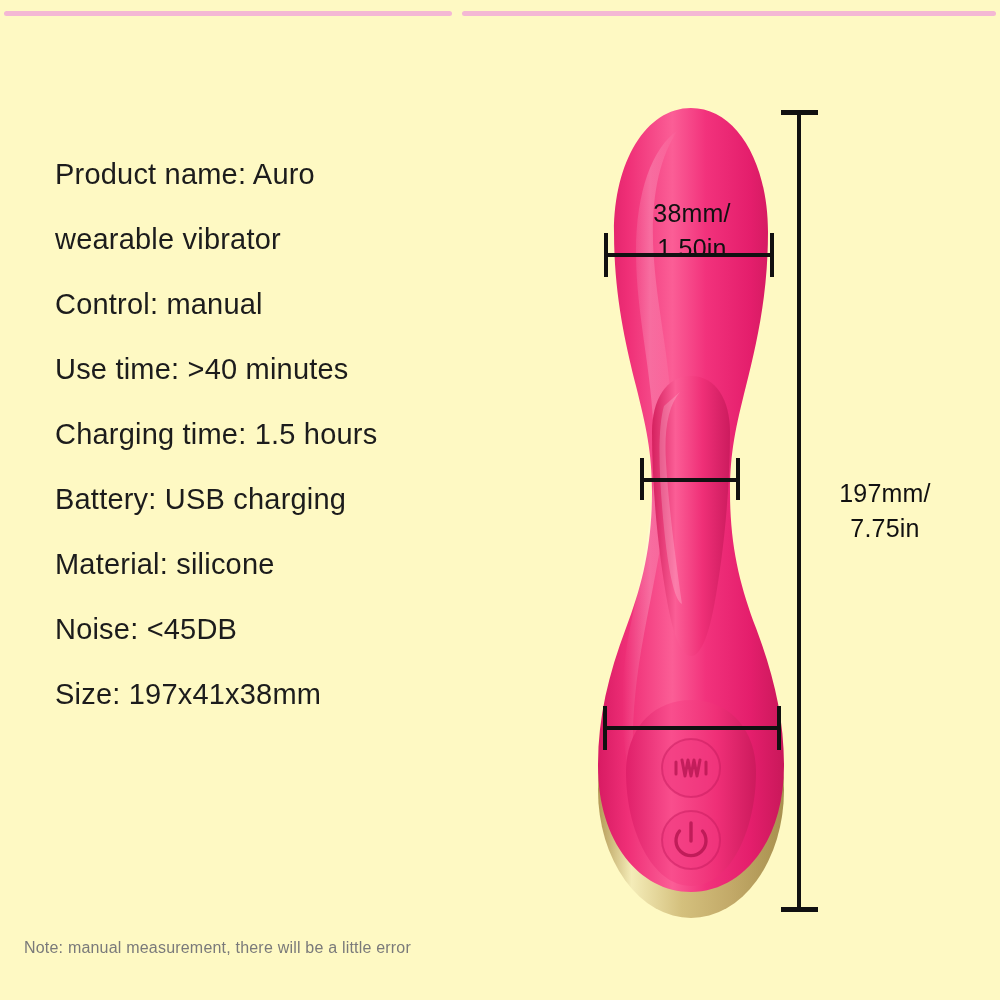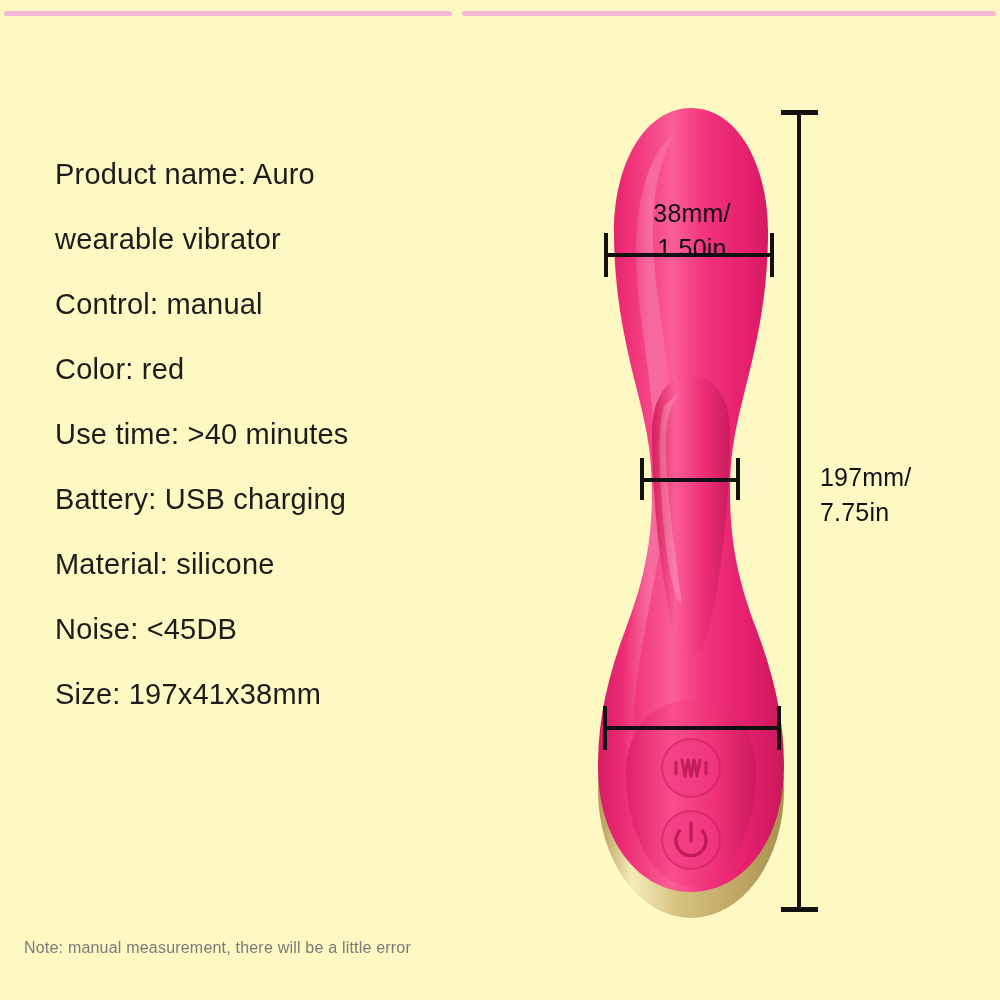--- a/index.html
+++ b/index.html
@@ -101,21 +101,21 @@
   
   #dim-bot-label   { left: 610px; top: 668px; width: 170px; }
   #dim-bot-line    { left: 603px; top: 726px; width: 178px; }
   #dim-bot-cap-l   { left: 603px; top: 706px; height: 44px; }
   #dim-bot-cap-r   { left: 777px; top: 706px; height: 44px; }
 
   
   #dim-height-line   { left: 797px; top: 110px; height: 802px; }
   #dim-height-cap-t  { left: 781px; top: 110px; width: 37px; }
   #dim-height-cap-b  { left: 781px; top: 907px; width: 37px; }
-  #dim-height-label  { left: 820px; top: 460px; width: 130px; text-align: left; }
+  #dim-height-label  { left: 820px; top: 476px; width: 130px; text-align: center; }
 
   
   #note {
     position: absolute;
     left: 0;
     top: 939px;
     width: 1000px;
     text-align: left;
     font-size: 16px;
     color: #7a7a7a;
@@ -128,22 +128,22 @@
 
 <div id="page">
 
   <div class="rule rule-left"></div>
   <div class="rule rule-right"></div>
 
   <div id="spec-list">
     <div class="spec-line">Product name: Auro</div>
     <div class="spec-line">wearable vibrator</div>
     <div class="spec-line">Control: manual</div>
-    <div class="spec-line">Color: red</div>
     <div class="spec-line">Use time: &gt;40 minutes</div>
+    <div class="spec-line">Charging time: 1.5 hours</div>
     <div class="spec-line">Battery: USB charging</div>
     <div class="spec-line">Material: silicone</div>
     <div class="spec-line">Noise: &lt;45DB</div>
     <div class="spec-line">Size: 197x41x38mm</div>
   </div>
 
   <div id="product">
     <svg width="260" height="830" viewBox="0 0 260 830" xmlns="http://www.w3.org/2000/svg">
       <defs>
         <linearGradient id="gradBody" x1="0" y1="0" x2="1" y2="0">

